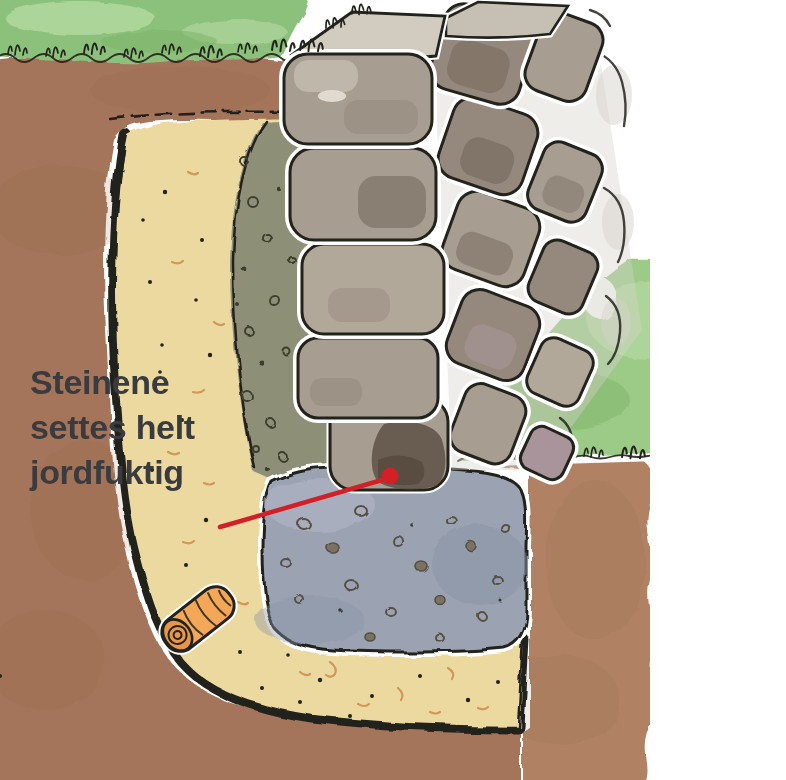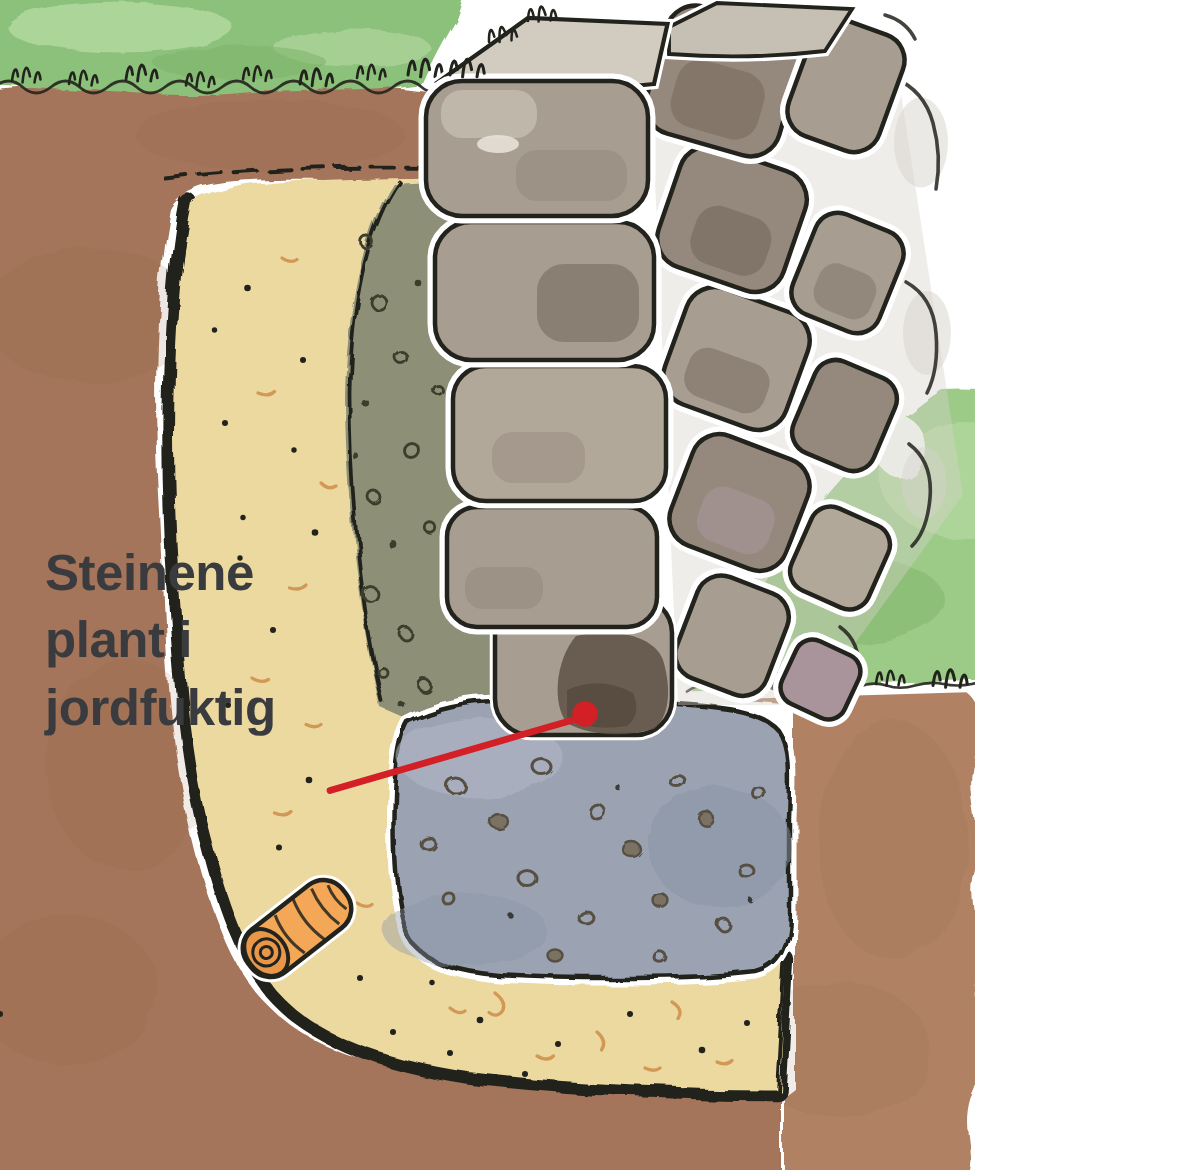--- a/index.html
+++ b/index.html
@@ -327,16 +327,16 @@
   </g>
 
   <g>
     <line x1="220" y1="527" x2="382" y2="480" stroke="var(--arrow_red)" stroke-width="4.5" stroke-linecap="round"></line>
     <circle cx="390" cy="476" r="8.5" fill="var(--arrow_red)"></circle>
   </g>
 </svg>
 
 <div class="caption">
   <span>Steinene</span>
-  <span>plant i</span>
+  <span>settes helt</span>
   <span>jordfuktig</span>
 </div>
 </div>
 
 </body></html>

